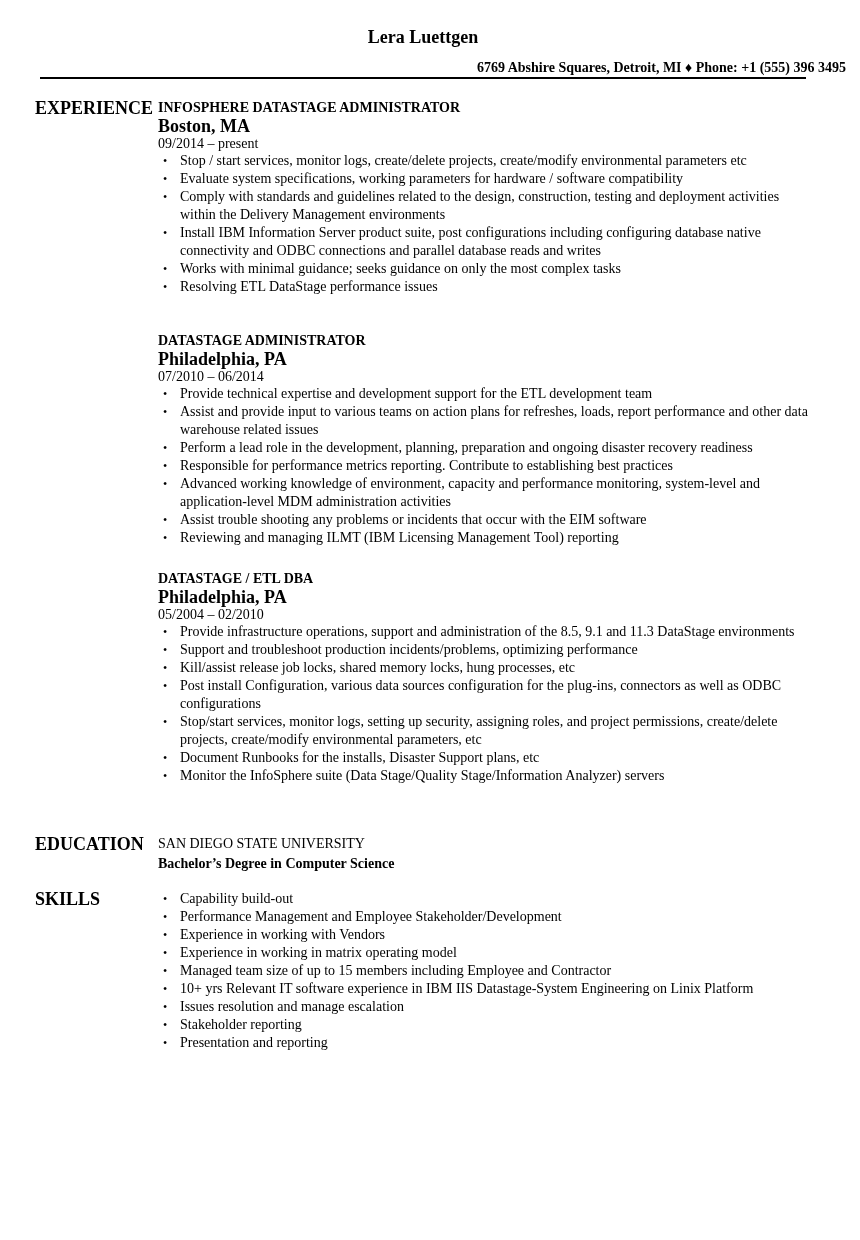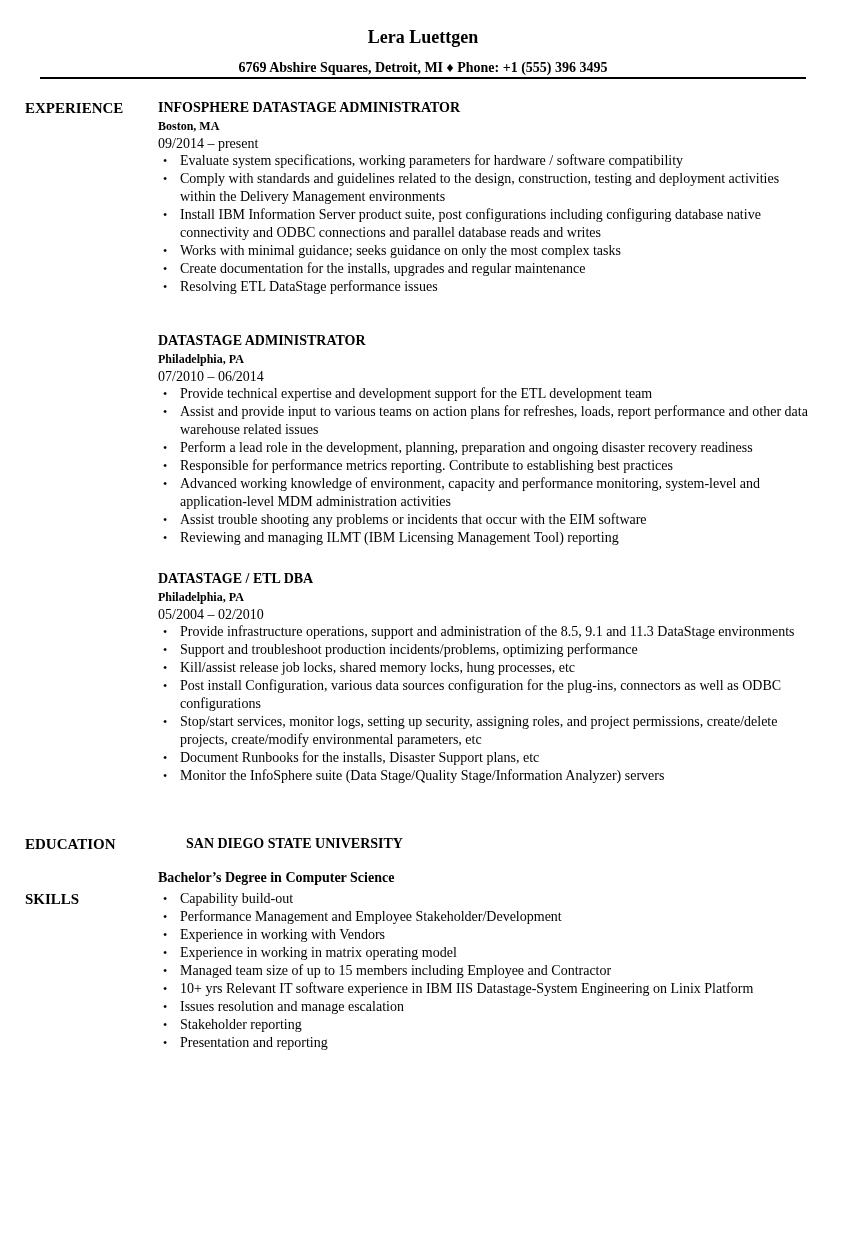--- a/index.html
+++ b/index.html
@@ -7,68 +7,68 @@
     width: 860px; height: 1240px; position: relative; overflow: hidden;
     font-family: "Liberation Serif", "DejaVu Serif", serif;
     color: #000; font-size: 14px;
   }
   .header { position: absolute; left: 0; top: 0; width: 860px; }
   .name {
     position: absolute; top: 26px; left: 0; width: 846px; text-align: center;
     font-weight: bold; font-size: 18px; line-height: 22px;
   }
   .contact {
-    position: absolute; top: 59px; left: 0; width: 846px; text-align: center;
+    position: absolute; top: 59px; left: 0; width: 846px; text-align: right;
     font-weight: bold; font-size: 14px; line-height: 17px;
   }
   .rule {
     position: absolute; top: 77px; left: 40px; width: 766px; height: 2px; background: #000;
   }
   .section { position: absolute; left: 0; width: 860px; }
   .section-label {
-    position: absolute; left: 25px; font-weight: bold; font-size: 15px; line-height: 18px;
+    position: absolute; left: 35px; font-weight: bold; font-size: 18px; line-height: 18px;
   }
   .section-body { position: absolute; left: 158px; width: 660px; }
   .job { margin-bottom: 22px; }
   .job-title { font-weight: bold; font-size: 14px; line-height: 18px; margin-top: 0; }
-  .job-loc { font-weight: bold; font-size: 12px; line-height: 18px; }
+  .job-loc { font-weight: bold; font-size: 18px; line-height: 18px; }
   .job-dates { font-size: 14px; line-height: 17px; }
   ul { margin: 0; padding: 0; list-style: none; }
   li {
     position: relative; padding-left: 22px; font-size: 14px; line-height: 18px;
   }
   li::before {
     content: "\2022"; position: absolute; left: 5px; top: 0; font-size: 12px;
   }
-  .edu-school { font-weight: bold; font-size: 14px; line-height: 18px; margin-left: 28px; }
-  .edu-degree { font-weight: bold; font-size: 14px; line-height: 18px; margin-top: 16px; }
+  .edu-school { font-weight: normal; font-size: 14px; line-height: 18px; }
+  .edu-degree { font-weight: bold; font-size: 14px; line-height: 18px; margin-top: 2px; }
 </style>
 </head>
 <body>
 
 <div class="header">
   <div class="name">Lera Luettgen</div>
   <div class="contact">6769 Abshire Squares, Detroit, MI ♦ Phone: +1 (555) 396 3495</div>
   <div class="rule"></div>
 </div>
 
 <div class="section" style="top:99px;">
   <div class="section-label">EXPERIENCE</div>
   <div class="section-body">
 
     <div class="job" style="margin-bottom:36px;">
       <div class="job-title">INFOSPHERE DATASTAGE ADMINISTRATOR</div>
       <div class="job-loc">Boston, MA</div>
       <div class="job-dates">09/2014 – present</div>
       <ul>
+        <li>Stop / start services, monitor logs, create/delete projects, create/modify environmental parameters etc</li>
         <li>Evaluate system specifications, working parameters for hardware / software compatibility</li>
         <li>Comply with standards and guidelines related to the design, construction, testing and deployment activities within the Delivery Management environments</li>
         <li>Install IBM Information Server product suite, post configurations including configuring database native connectivity and ODBC connections and parallel database reads and writes</li>
         <li>Works with minimal guidance; seeks guidance on only the most complex tasks</li>
-        <li>Create documentation for the installs, upgrades and regular maintenance</li>
         <li>Resolving ETL DataStage performance issues</li>
       </ul>
     </div>
 
     <div class="job" style="margin-bottom:20px;">
       <div class="job-title">DATASTAGE ADMINISTRATOR</div>
       <div class="job-loc">Philadelphia, PA</div>
       <div class="job-dates">07/2010 – 06/2014</div>
       <ul>
         <li>Provide technical expertise and development support for the ETL development team</li>

